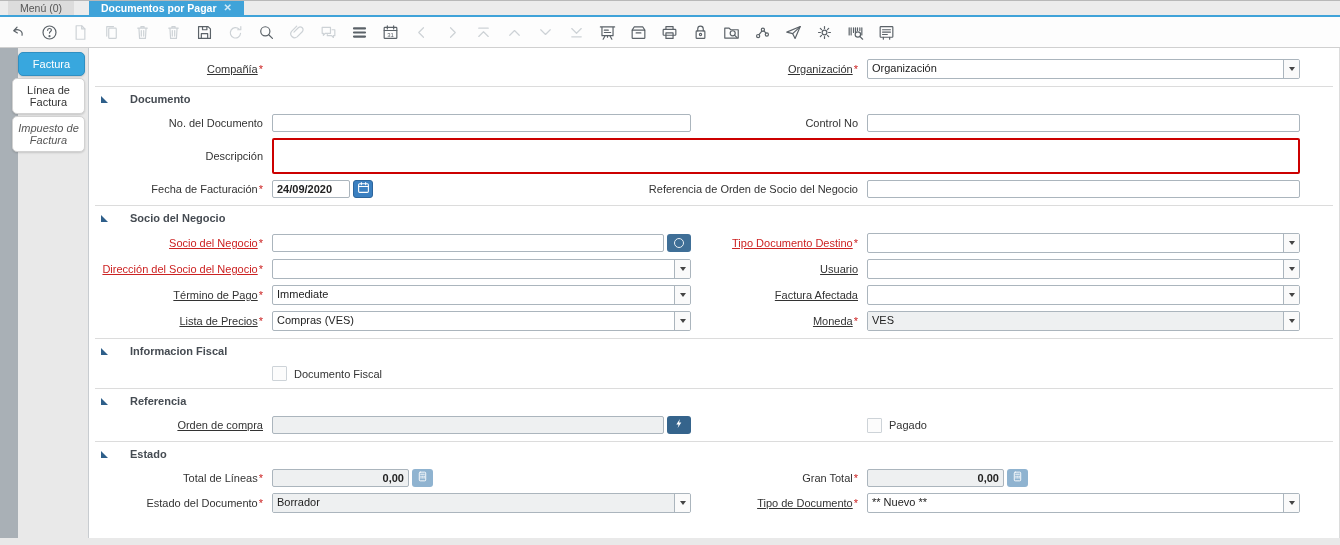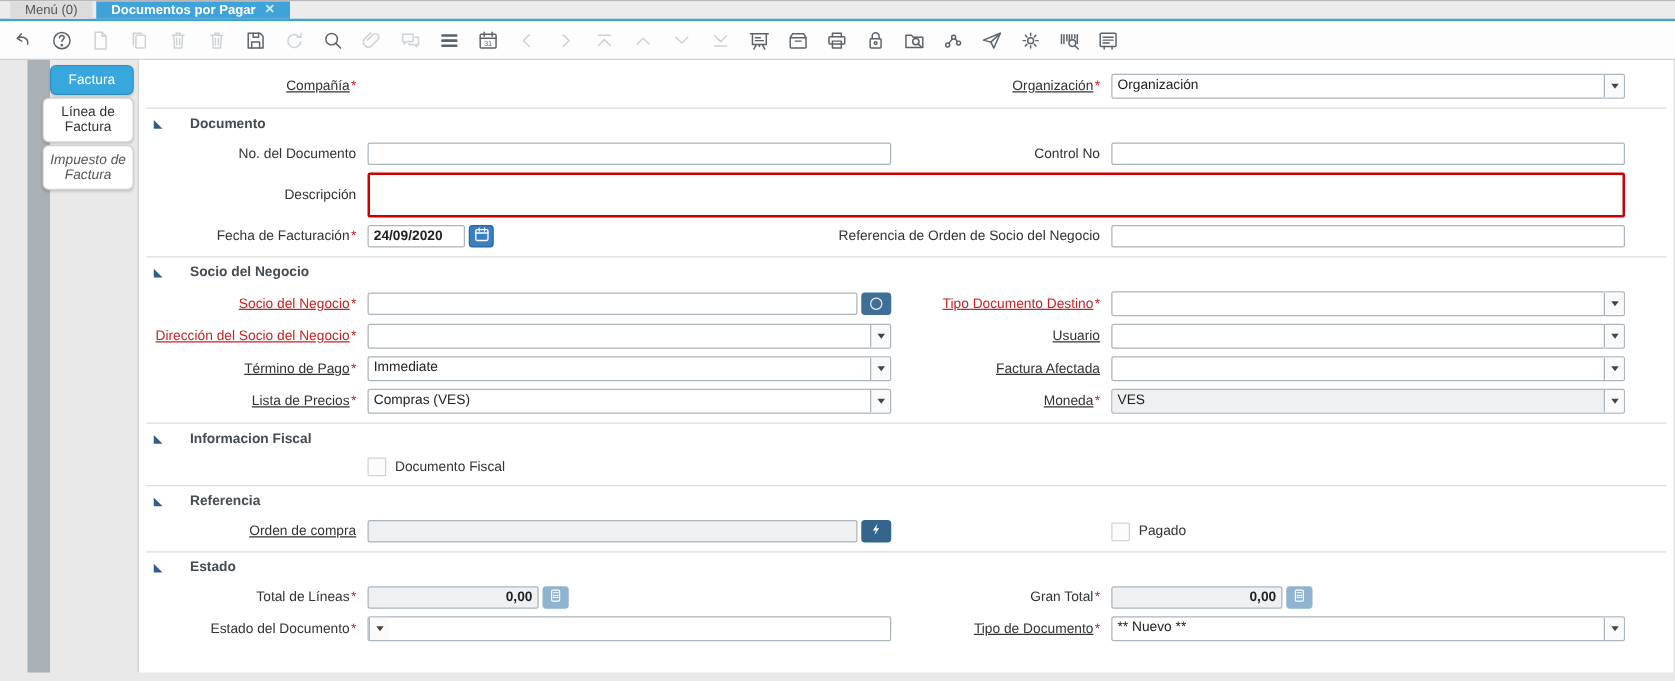--- a/index.html
+++ b/index.html
@@ -1,28 +1,28 @@
 <!DOCTYPE html>
 <html><head>
 <meta charset="utf-8">
 <style>
   html,body{margin:0;padding:0;background:#e8e8e8;font-family:"Liberation Sans",sans-serif;}
   .app{position:relative;width:1340px;height:545px;background:#e9e9e9;overflow:hidden;border-top:1px solid #b8b8b8;box-sizing:border-box;}
   
-  .tabbar{height:14px;background:#ececec;border-bottom:2px solid #3fa3d9;display:flex;align-items:flex-end;padding-left:8px;}
+  .tabbar{height:14px;background:#ececec;border-bottom:2px solid #3fa3d9;display:flex;align-items:flex-end;padding-left:8px;gap:12px;}
   .wtab{height:14px;display:flex;align-items:center;gap:7px;padding:0 12px;font-size:10.5px;color:#555;background:#dcdcdc;margin-right:3px;cursor:default;}
   .wtab.active{background:#3fa3d9;color:#fff;font-weight:bold;}
   .wtab .close{color:#cfe9f7;font-size:10px;font-weight:bold;line-height:10px;}
   
   .toolbar{height:30px;background:#fdfdfd;border-bottom:1px solid #d0d0d0;display:flex;align-items:center;padding-left:6px;gap:6px;}
   .tbtn{width:25px;height:24px;display:flex;align-items:center;justify-content:center;background:none;border:none;padding:0;color:#5b6268;}
   .tbtn.disabled{color:#cdd2d6;}
   .tbtn svg{display:block;}
   
-  .content{display:flex;height:490px;padding-left:22px;}
+  .content{display:flex;height:490px;}
   .sidebar{width:88px;position:relative;flex-shrink:0;}
   .strip{position:absolute;left:0;top:0;bottom:0;width:18px;background:#a9b0b6;}
   .side-tabs{position:absolute;left:12px;top:4px;right:3px;display:flex;flex-direction:column;gap:2px;}
   .stab{background:#fff;border:1px solid #d2d2d2;border-radius:5px;padding:5px 2px;text-align:center;font-size:11px;color:#333;box-shadow:0 1px 2px rgba(0,0,0,.15);cursor:default;}
   .stab.active{background:#38a7de;border-color:#2f8fc2;color:#fff;margin-left:6px;}
   .stab.italic{font-style:italic;color:#555;}
   .main{flex:1;background:#fff;border-left:1px solid #c8ccd0;border-right:1px solid #dcdcdc;padding-top:5px;overflow:hidden;}
   
   .section{margin:0 6px;padding-top:2px;}
   .section.bordered{border-top:1px solid #dcdcdc;margin-top:7px;padding-top:4px;}
@@ -618,20 +618,21 @@
             </div>
           </div>
           <div class="frow">
             <div class="fcell left">
               <div class="flabel">
                 <span class="lbl">Estado del Documento</span>
                 <span class="star">*</span>
               </div>
               <div class="fwidget">
                 <div class="combo ro">
+                  <span class="val">Borrador</span>
                   <span class="abox">
                     <span class="caret"></span>
                   </span>
                 </div>
               </div>
             </div>
             <div class="fcell right">
               <div class="flabel">
                 <span class="lbl und">Tipo de Documento</span>
                 <span class="star">*</span>

